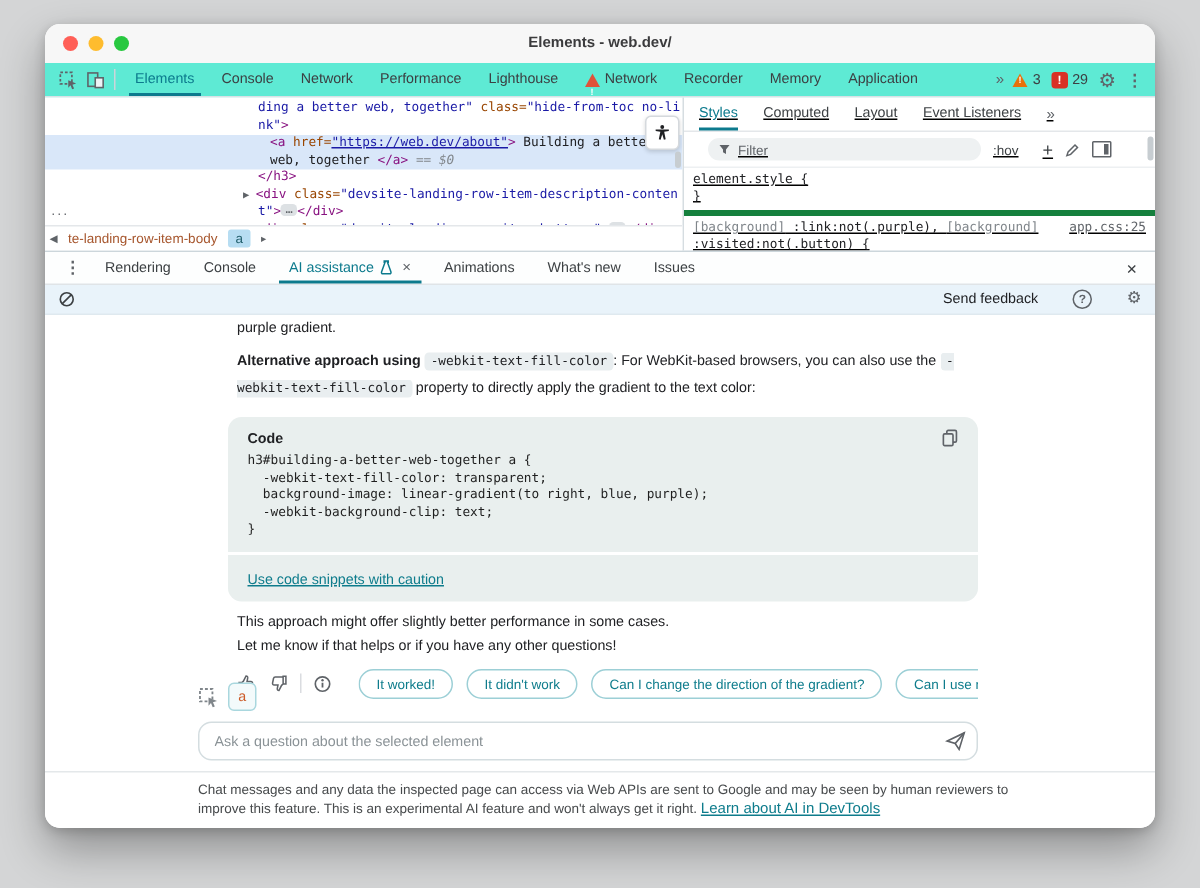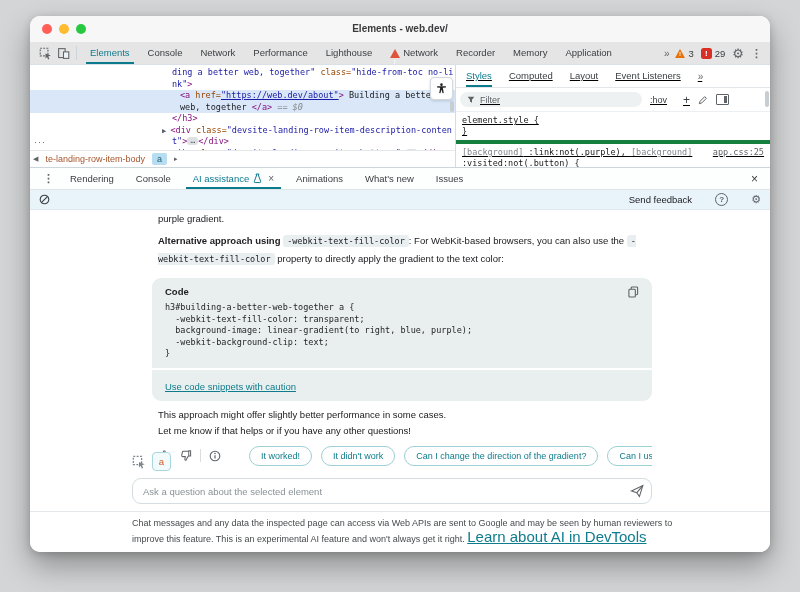--- a/index.html
+++ b/index.html
@@ -8,21 +8,21 @@
   .window{position:absolute;left:30px;top:16px;width:740px;height:536px;background:#fff;
     border-radius:10px;box-shadow:0 14px 30px rgba(0,0,0,.33),0 2px 8px rgba(0,0,0,.18);
     overflow:hidden;display:flex;flex-direction:column;}
   
   .titlebar{height:26px;background:#f7f7f7;position:relative;flex:0 0 auto;}
   .lights{position:absolute;left:12px;top:8px;display:flex;gap:7px;}
   .light{width:10px;height:10px;border-radius:50%;}
   .light.r{background:#ff5f57}.light.y{background:#febc2e}.light.g{background:#28c840}
   .wtitle{text-align:center;font-size:10px;font-weight:bold;color:#3b3b3d;line-height:26px;}
   
-  .toolbar{height:22px;background:#e5e5e5;border-bottom:1px solid #d9e1e6;display:flex;
+  .toolbar{height:22px;background:#5eead4;border-bottom:1px solid #d9e1e6;display:flex;
     align-items:center;padding:0 6px;font-size:9.5px;color:#3c4043;flex:0 0 auto;}
   .tbtn{width:18px;height:18px;display:flex;align-items:center;justify-content:center;}
   .vsep{width:1px;height:14px;background:#ccd5da;margin:0 4px;}
   .mtab{padding:0 9px;height:22px;line-height:22px;position:relative;white-space:nowrap;display:flex;align-items:center;gap:3px;}
   .mtab.active{color:#0c7a8d;}
   .mtab.active::after{content:"";position:absolute;left:5px;right:5px;bottom:0;height:2px;background:#0c7a8d;}
   .tb-right{margin-left:auto;display:flex;align-items:center;gap:7px;padding-right:2px;}
   .chev{color:#5f6368;font-size:10px;letter-spacing:-1px;}
   .warn-tri{width:0;height:0;border-left:5px solid transparent;border-right:5px solid transparent;
     border-bottom:9px solid #e8710a;position:relative;display:inline-block;}
@@ -56,21 +56,21 @@
   .crumb-mid{color:#202124;}
   .crumb-sel{background:#b7ddf2;color:#23606e;padding:1px 5px;border-radius:2px;}
   .crumb-arrow{color:#5f6368;font-size:7px;}
   
   .styles-pane{flex:1;display:flex;flex-direction:column;overflow:hidden;position:relative;text-decoration:underline;}
   .stabs{height:22px;display:flex;align-items:center;font-size:9.5px;color:#3c4043;
     padding:0 10px;gap:17px;border-bottom:1px solid #e4e7ea;flex:0 0 auto;}
   .stab{position:relative;height:22px;line-height:22px;white-space:nowrap;}
   .stab.active{color:#0c7a8d;}
   .stab.active::after{content:"";position:absolute;left:0;right:0;bottom:0;height:2px;background:#0c7a8d;}
-  .filter-row{height:23px;display:flex;align-items:center;padding:0 4px;gap:8px;border-bottom:1px solid #edf0f2;flex:0 0 auto;}
+  .filter-row{height:23px;display:flex;align-items:center;padding:0 16px;gap:8px;border-bottom:1px solid #edf0f2;flex:0 0 auto;}
   .filter-pill{width:168px;height:15px;background:#eef1f2;border-radius:8px;display:flex;
     align-items:center;gap:5px;padding:0 7px;color:#5f6368;font-size:9px;}
   .mini{font-size:9px;color:#3c4043;}
   .plus{font-size:12px;color:#3c4043;}
   .panel-ico{width:11px;height:9px;border:1px solid #5f6368;border-radius:1px;position:relative;}
   .panel-ico::after{content:"";position:absolute;right:1px;top:1px;bottom:1px;width:3px;background:#5f6368;}
   .csscode{font-family:"DejaVu Sans Mono",monospace;font-size:8.5px;line-height:11px;color:#202124;}
   .css-b1{padding:3px 6px 3px;border-bottom:4px solid #15803d;}
   .css-b2{padding:3px 6px 0;}
   .selrow{display:flex;justify-content:space-between;}
@@ -92,31 +92,31 @@
   .ai-right{margin-left:auto;display:flex;align-items:center;gap:23px;}
   .help-ico{width:11px;height:11px;border:1px solid #5f6368;border-radius:50%;color:#5f6368;
     font-size:8px;display:flex;align-items:center;justify-content:center;font-weight:bold;}
   
   .chat{flex:1;background:#fff;position:relative;overflow:hidden;padding:0 118px 0 102px;}
   .frag{margin:3px 0 0 26px;font-size:9.5px;color:#202124;}
   .para{margin:8px 0 0 26px;font-size:9.5px;line-height:17px;color:#202124;}
   .icode{font-family:"DejaVu Sans Mono",monospace;font-size:8.5px;background:#e9eef0;
     border-radius:3px;padding:1px 4px;color:#202124;}
   .code-card{margin:10px 0 0 20px;background:#e9efee;border-radius:9px;overflow:hidden;}
-  .card-head{display:flex;justify-content:space-between;padding:8px 13px 0;}
+  .card-head{display:flex;align-items:center;justify-content:space-between;padding:8px 13px 0;}
   .card-title{font-size:9.5px;font-weight:bold;color:#202124;}
   .card-pre{margin:4px 13px 8px;font-family:"DejaVu Sans Mono",monospace;font-size:8.5px;
     line-height:11.5px;color:#1f1f1f;white-space:pre;}
   .card-foot{border-top:2px solid #fff;padding:6px 13px 7px;}
   .tlink{color:#0e7c8c;text-decoration:underline;font-size:9.5px;}
   .msg{margin:8px 0 0 26px;font-size:9.5px;color:#202124;}
   .msg.tight{margin-top:5px;}
   .fb-row{display:flex;align-items:center;margin:9px 0 0 26px;gap:8px;height:22px;}
   .fb-sep{width:1px;height:13px;background:#dadce0;}
-  .chips{display:flex;gap:9px;margin-left:20px;overflow:hidden;white-space:nowrap;flex:1;}
+  .chips{display:flex;gap:9px;margin-left:10px;overflow:hidden;white-space:nowrap;flex:1;}
   .chip{border:1px solid #9ccfd6;color:#0e7c8c;border-radius:12px;padding:4px 11px;
     font-size:9px;flex:0 0 auto;background:#fff;}
   .ctx-row{position:absolute;left:102px;bottom:40px;display:flex;align-items:center;gap:6px;}
   .tag-chip{width:17px;height:17px;border:1px solid #a9d7de;background:#f3fafb;border-radius:4px;
     display:flex;align-items:center;justify-content:center;color:#cc5b28;font-size:9.5px;}
   .input-row{position:absolute;left:102px;right:118px;bottom:7px;}
   .ask{width:100%;height:26px;border:1px solid #d4dde0;border-radius:9px;padding:0 28px 0 10px;
     font-size:9.5px;color:#202124;box-sizing:border-box;outline:none;font-family:"Liberation Sans",sans-serif;}
   .ask::placeholder{color:#8a9296;}
   .send{position:absolute;right:8px;top:6px;}
@@ -351,16 +351,16 @@
         <span class="send">
           <svg width="14" height="14" viewBox="0 0 14 14" fill="none" stroke="#5f6368" stroke-width="1.1">
               <path d="M1.5 7 L12.8 1.6 L9.4 12.6 L6.8 8.7 Z"></path>
               <line x1="6.8" y1="8.7" x2="12.8" y2="1.6"></line>
             </svg>
         </span>
       </div>
     </div>
 
     <div class="ai-footer">
-      <span>Chat messages and any data the inspected page can access via Web APIs are sent to Google and may be seen by human reviewers to improve this feature. This is an experimental AI feature and won't always get it right. </span><span class="tlink" style="font-size:15px;">Learn about AI in DevTools</span>
+      <span>Chat messages and any data the inspected page can access via Web APIs are sent to Google and may be seen by human reviewers to improve this feature. This is an experimental AI feature and won't always get it right. </span><span class="tlink" style="font-size:10px;">Learn about AI in DevTools</span>
     </div>
   </div>
 </div>
 
 </body></html>

